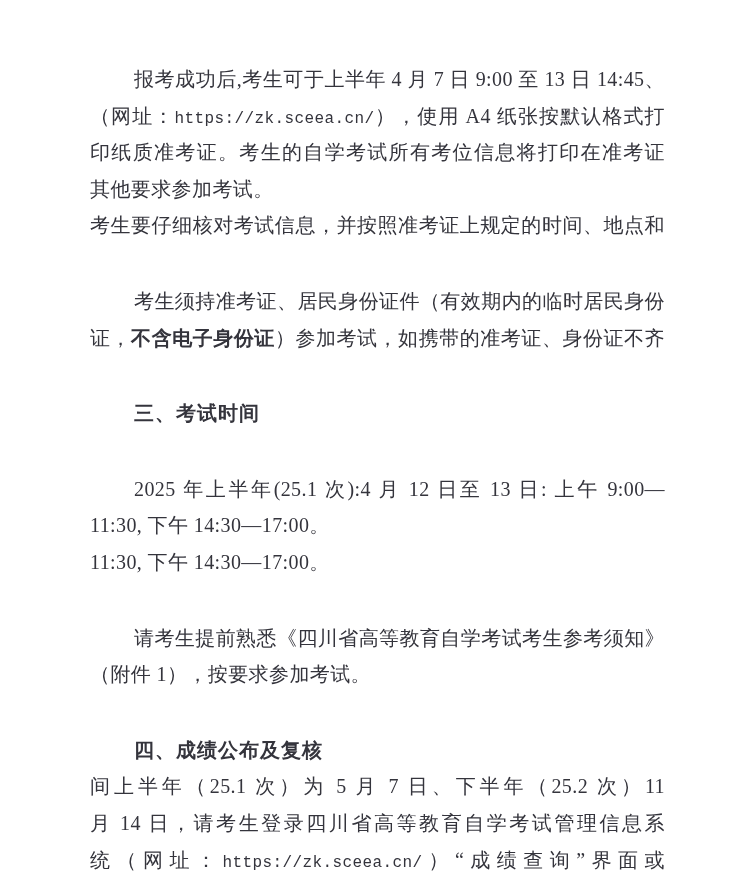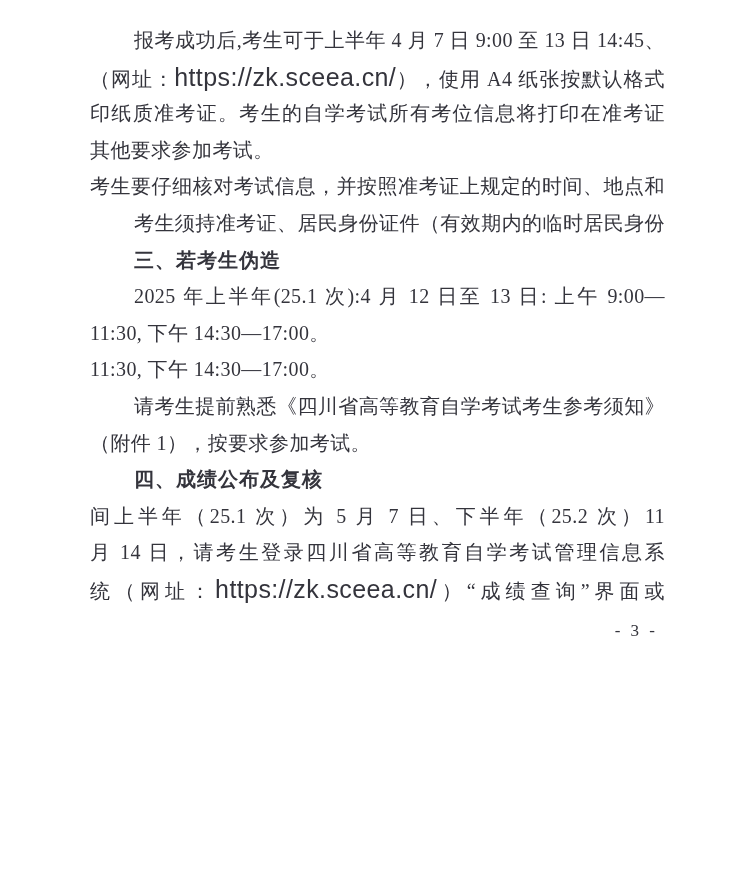--- a/index.html
+++ b/index.html
@@ -27,33 +27,34 @@
     letter-spacing: 0.4px;
   }
   .line.justify {
     white-space: normal;
     text-align: justify;
     text-align-last: justify;
     overflow: hidden;
   }
   .line.indent {
     text-indent: 2.2em;
+    margin-top: 39px;
   }
   .line.heading {
     font-family: "Liberation Sans", "DejaVu Sans", sans-serif;
     font-weight: bold;
     letter-spacing: 1px;
   }
   .b {
     font-family: "Liberation Sans", "DejaVu Sans", sans-serif;
     font-weight: bold;
   }
   .m {
-    font-family: Liberation Sans, sans-serif;
-    font-size: 25px;
+    font-family: Liberation Mono, monospace;
+    font-size: 16px;
   }
   .page-number {
     margin-top: 13px;
     padding-right: 92px;
     text-align: right;
     font-size: 17px;
     letter-spacing: 3px;
     font-family: "Liberation Serif", "DejaVu Serif", serif;
     color: #34343c;
   }
@@ -62,21 +63,22 @@
 <body>
 
 <div class="page">
   <div class="doc">
       <div class="line indent justify"><span>报考成功后,考生可于上半年 4 月 7 日 9:00 至 13 日 14:45、</span></div>
       <div class="line justify"><span>（网址：</span><span class="m">https://zk.sceea.cn/</span><span>），使用 A4 纸张按默认格式打</span></div>
       <div class="line justify"><span>印纸质准考证。考生的自学考试所有考位信息将打印在准考证上,</span></div>
       <div class="line"><span>其他要求参加考试。</span></div>
       <div class="line justify"><span>考生要仔细核对考试信息，并按照准考证上规定的时间、地点和</span></div>
       <div class="line indent justify"><span>考生须持准考证、居民身份证件（有效期内的临时居民身份</span></div>
-      <div class="line indent heading"><span>三、若考生伪造</span></div>
+      <div class="line justify"><span>证，</span><span class="b">不含电子身份证</span><span>）参加考试，如携带的准考证、身份证不齐</span></div>
+      <div class="line indent heading"><span>三、考试时间</span></div>
       <div class="line indent justify"><span>2025 年上半年(25.1 次):4 月 12 日至 13 日: 上午 9:00—</span></div>
       <div class="line"><span>11:30, 下午 14:30—17:00。</span></div>
       <div class="line"><span>11:30, 下午 14:30—17:00。</span></div>
       <div class="line indent justify"><span>请考生提前熟悉《四川省高等教育自学考试考生参考须知》</span></div>
       <div class="line"><span>（附件 1），按要求参加考试。</span></div>
       <div class="line indent heading"><span>四、成绩公布及复核</span></div>
       <div class="line justify"><span>间上半年（25.1 次）为 5 月 7 日、下半年（25.2 次）11</span></div>
       <div class="line justify"><span>月 14 日，请考生登录四川省高等教育自学考试管理信息系</span></div>
       <div class="line justify"><span>统（网址：</span><span class="m">https://zk.sceea.cn/</span><span>）“成绩查询”界面或</span></div>
     </div>

